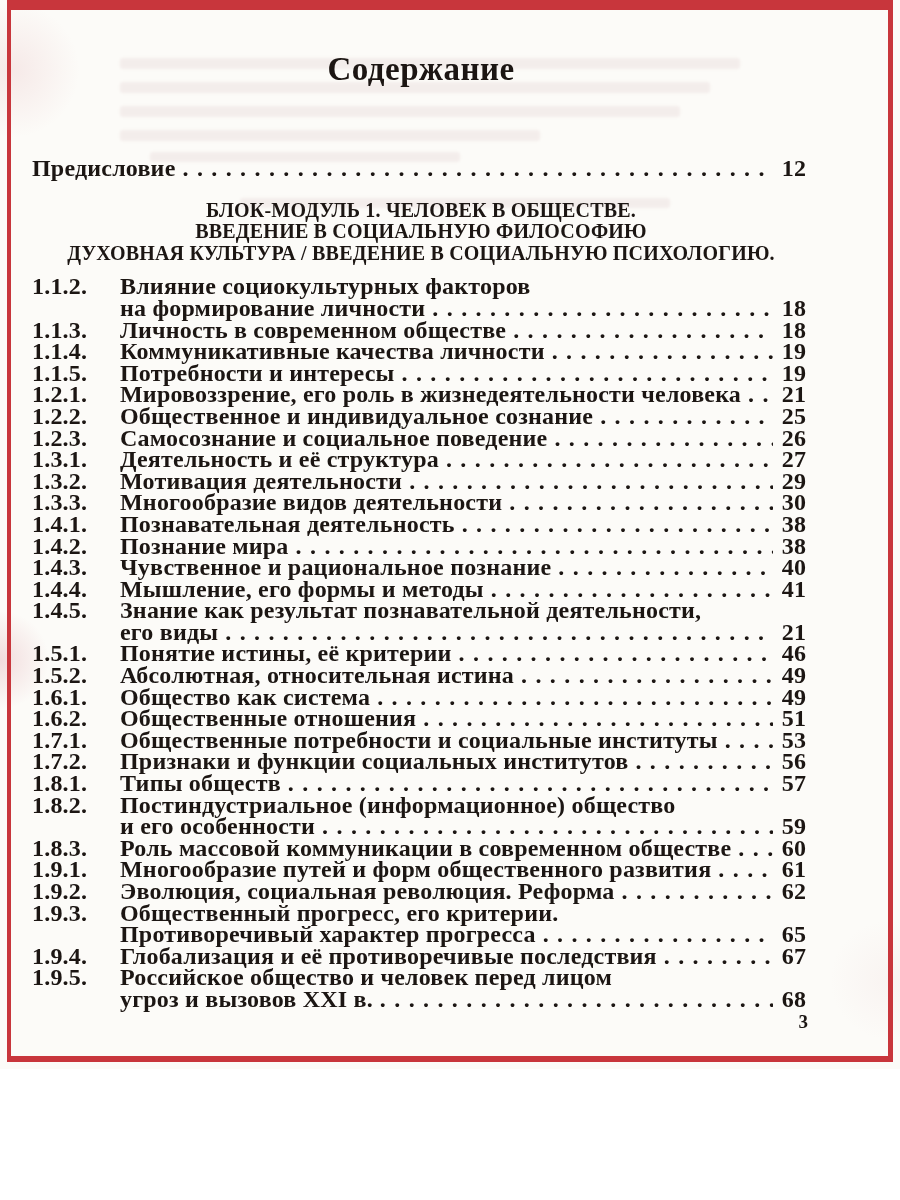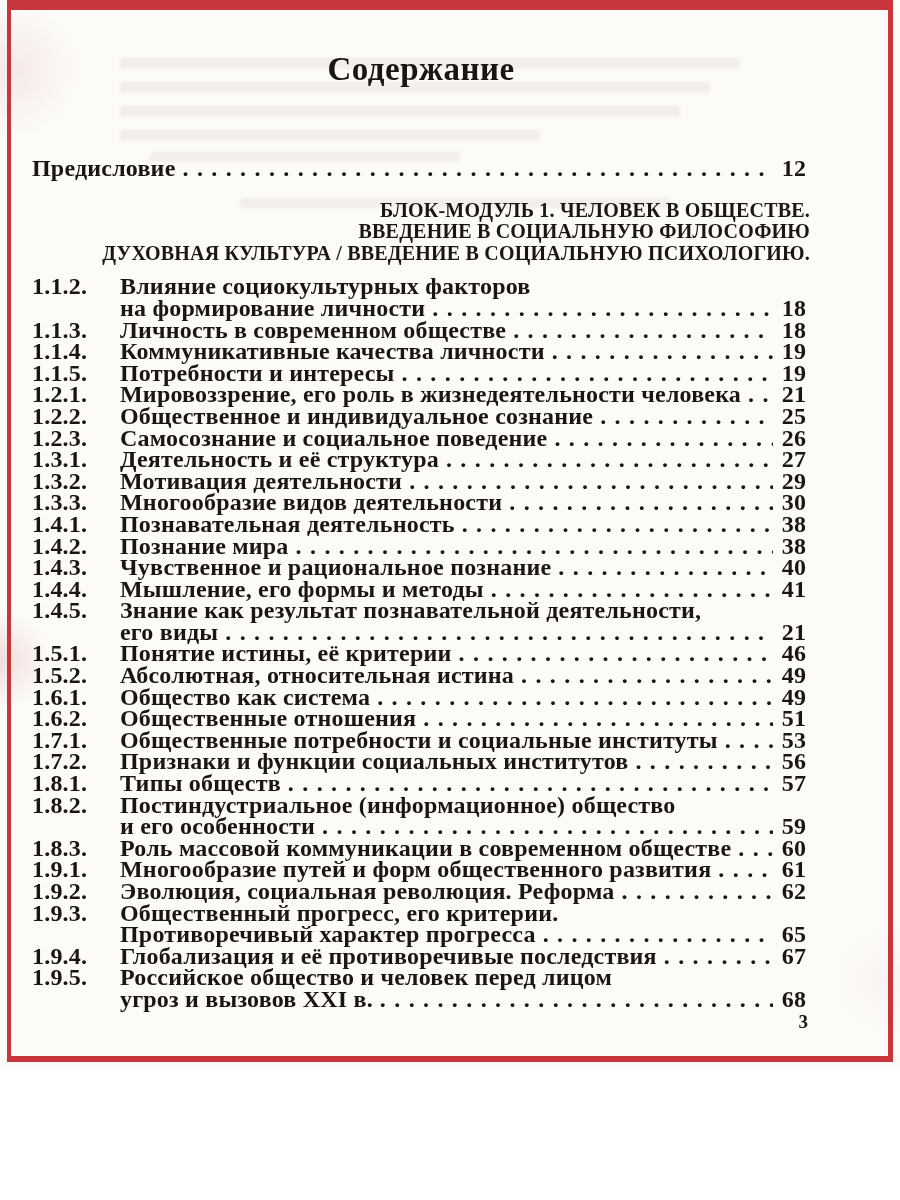--- a/index.html
+++ b/index.html
@@ -54,21 +54,21 @@
     flex:1 1 auto;min-width:0;overflow:hidden;white-space:nowrap;
     margin:0 5px 0 7px;
   }
   .dots::after{
     content:". . . . . . . . . . . . . . . . . . . . . . . . . . . . . . . . . . . . . . . . . . . . . . . . . . . . . . . . . . . . . . . . . . . . . . . . . . . . . . . . . . . . . . . . . . . . . . . .";
     word-spacing:2px;
   }
   .pg{flex:none;min-width:32px;text-align:center;}
   .preface{margin-bottom:20px;}
   .module-heading{
-    text-align:right;font-weight:bold;font-size:20px;line-height:27px;
+    text-align:center;font-weight:bold;font-size:20px;line-height:27px;
     margin:0 0 12px 0;letter-spacing:.2px;
   }
   .folio{
     position:absolute;right:92px;bottom:36px;
     font-size:19px;font-weight:600;
   }
 </style>
 </head>
 <body>
 

